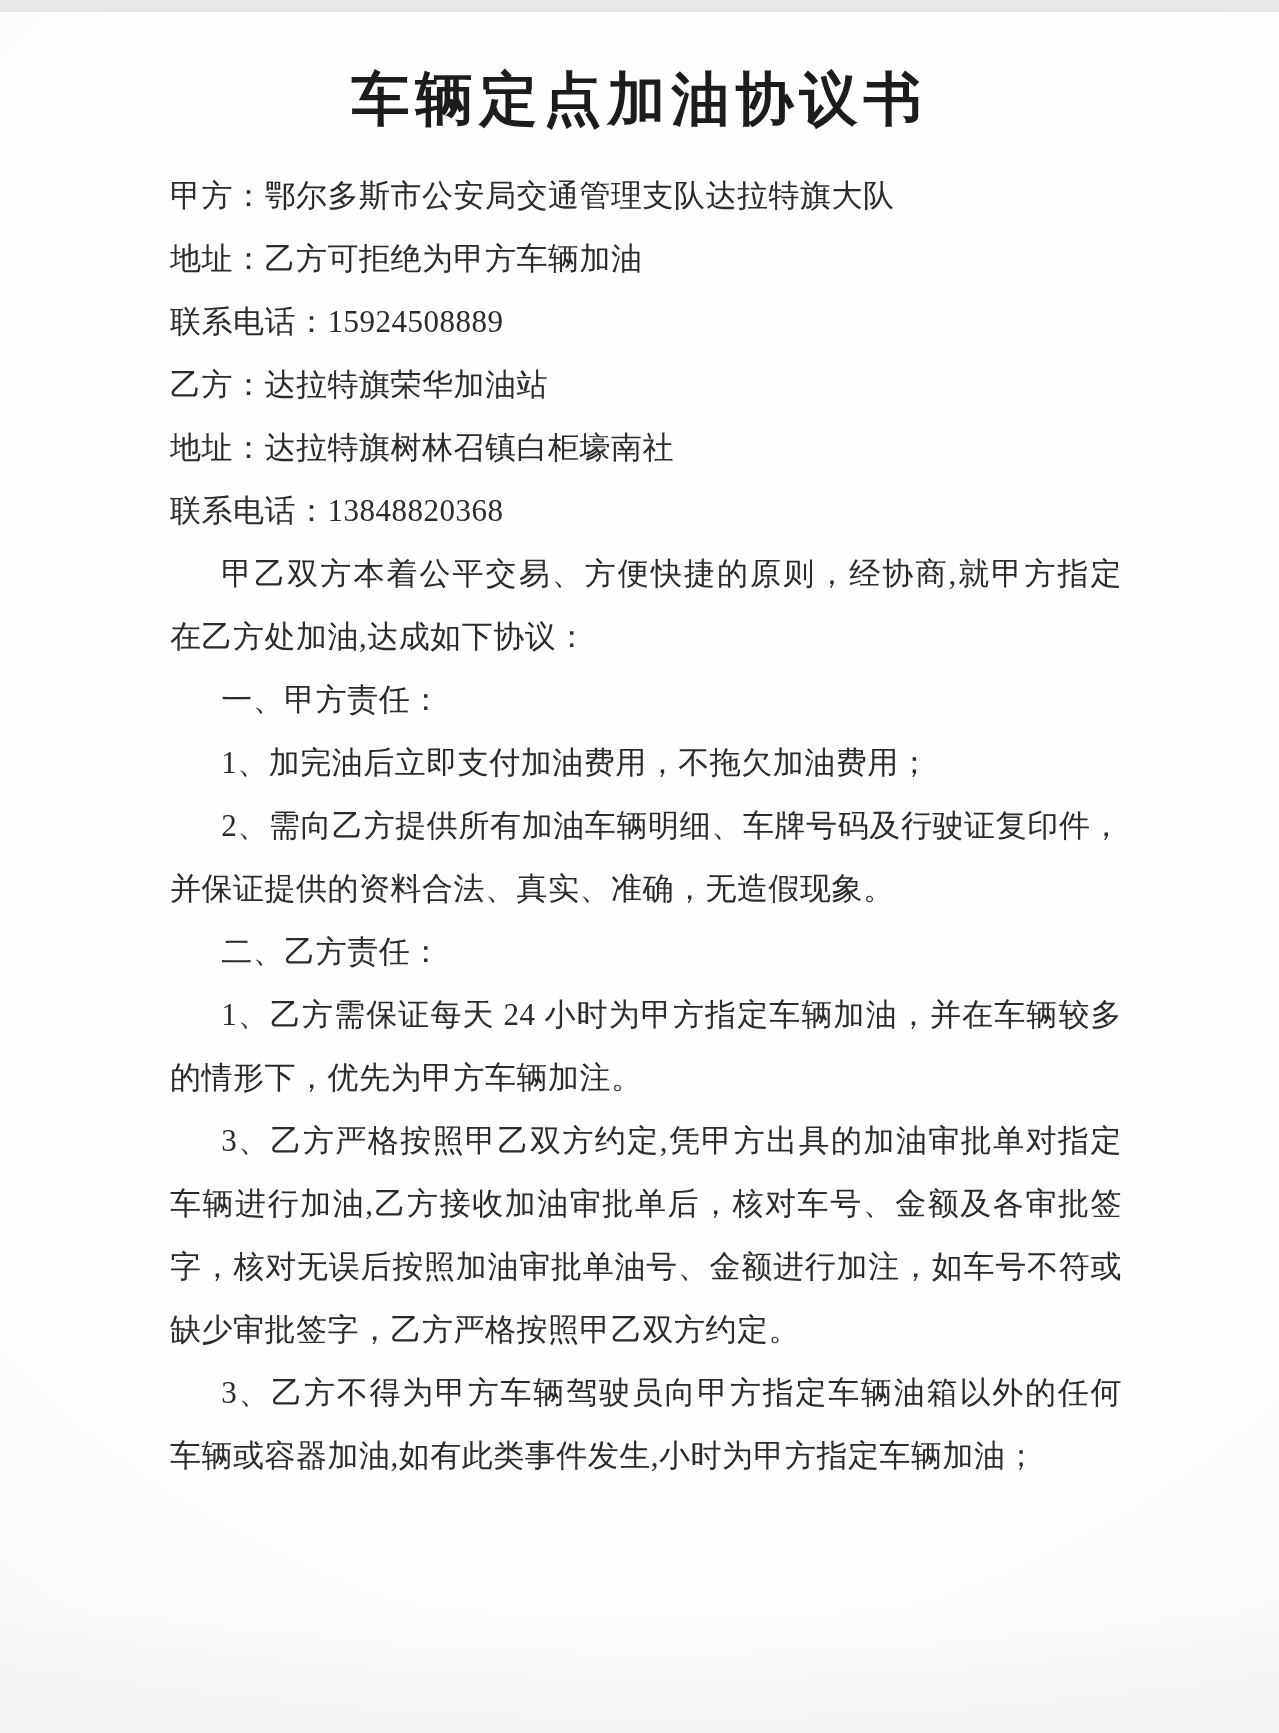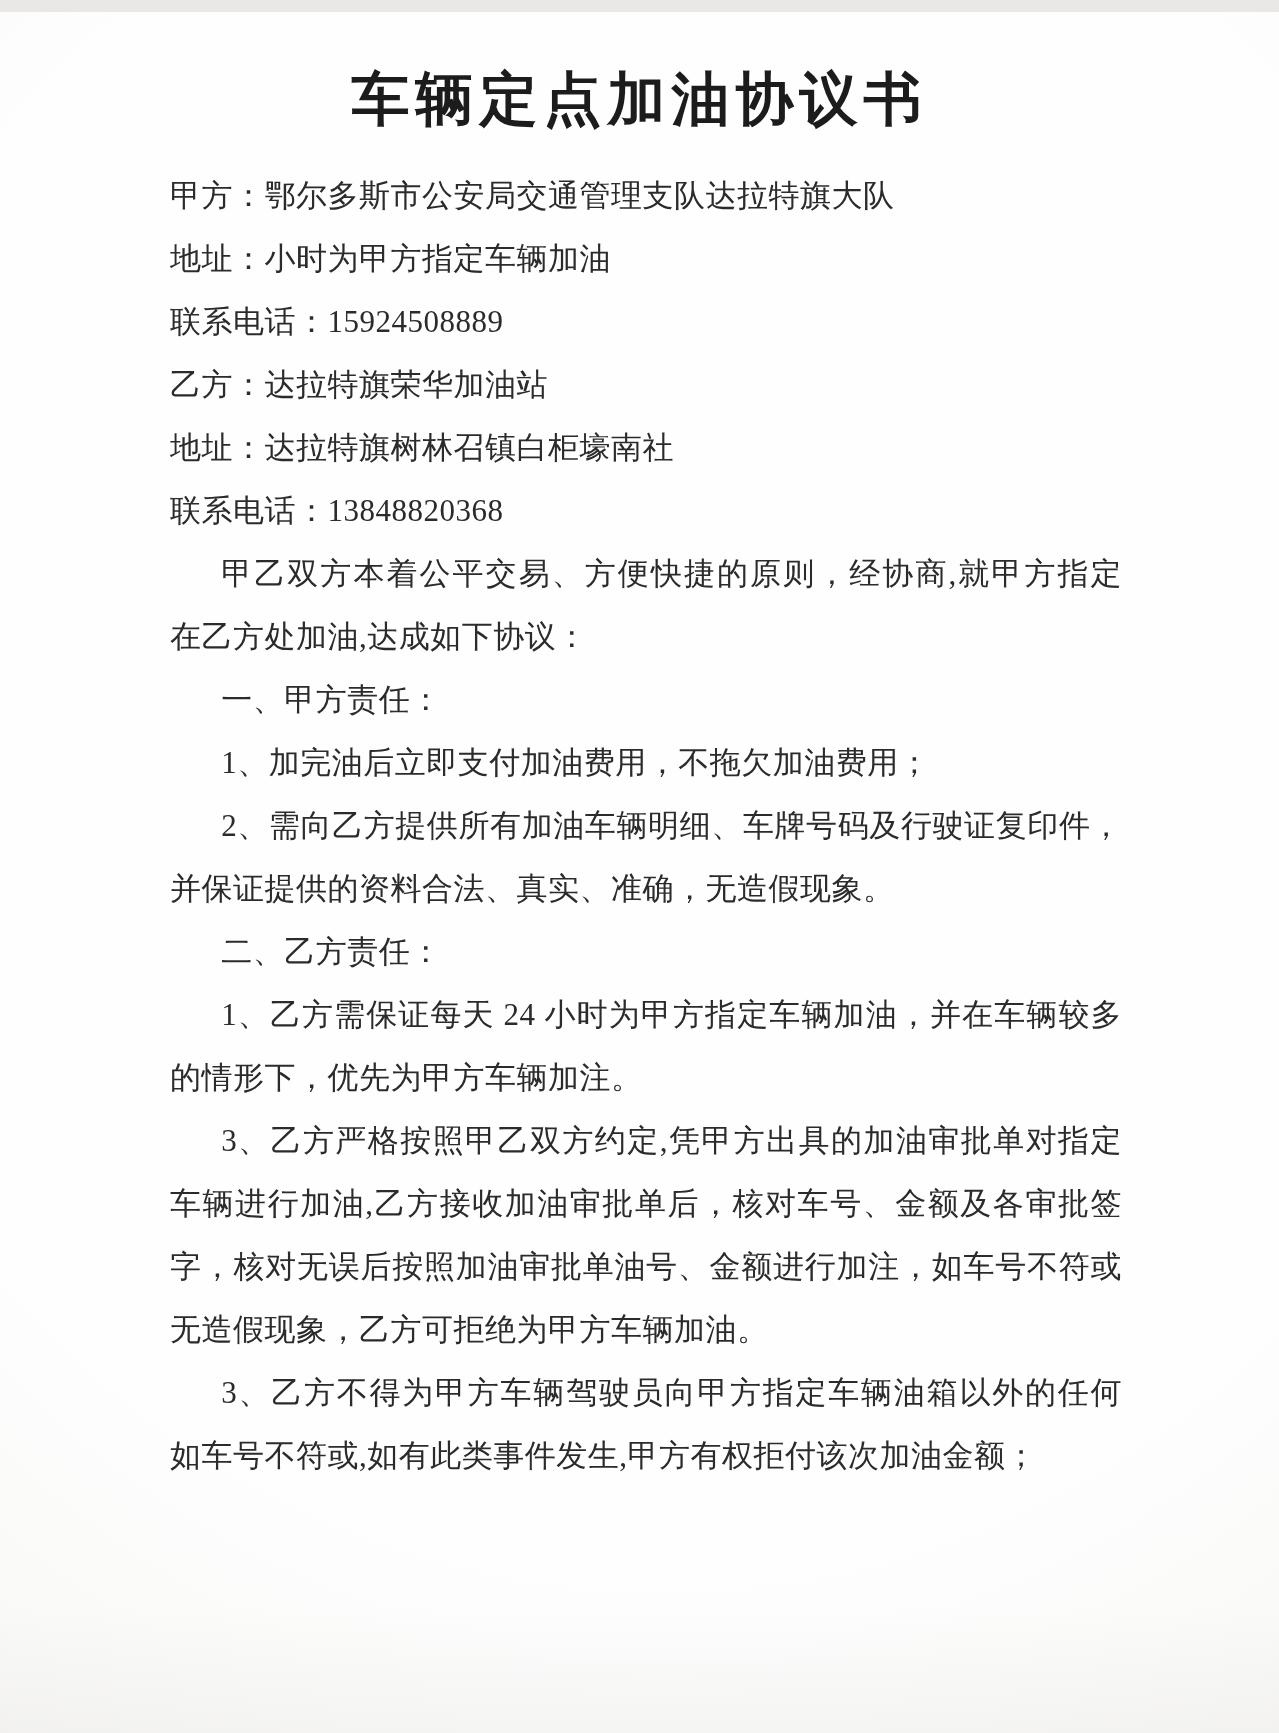--- a/index.html
+++ b/index.html
@@ -65,36 +65,36 @@
   }
 </style>
 </head>
 <body>
 
 <div class="page">
   <div class="doc-title">车辆定点加油协议书</div>
 
   <div class="doc-body">
     <div class="line">甲方：鄂尔多斯市公安局交通管理支队达拉特旗大队</div>
-    <div class="line">地址：小时为甲方指定车辆加油</div>
+    <div class="line">地址：乙方可拒绝为甲方车辆加油</div>
     <div class="line">联系电话：15924508889</div>
     <div class="line">乙方：达拉特旗荣华加油站</div>
     <div class="line">地址：达拉特旗树林召镇白柜壕南社</div>
     <div class="line">联系电话：13848820368</div>
     <div class="line ind just">甲乙双方本着公平交易、方便快捷的原则，经协商,就甲方指定</div>
     <div class="line">在乙方处加油,达成如下协议：</div>
     <div class="line ind">一、甲方责任：</div>
     <div class="line ind">1、加完油后立即支付加油费用，不拖欠加油费用；</div>
     <div class="line ind just">2、需向乙方提供所有加油车辆明细、车牌号码及行驶证复印件，</div>
     <div class="line">并保证提供的资料合法、真实、准确，无造假现象。</div>
     <div class="line ind">二、乙方责任：</div>
     <div class="line ind just">1、乙方需保证每天 24 小时为甲方指定车辆加油，并在车辆较多</div>
     <div class="line">的情形下，优先为甲方车辆加注。</div>
     <div class="line ind just">3、乙方严格按照甲乙双方约定,凭甲方出具的加油审批单对指定</div>
     <div class="line just">车辆进行加油,乙方接收加油审批单后，核对车号、金额及各审批签</div>
     <div class="line just">字，核对无误后按照加油审批单油号、金额进行加注，如车号不符或</div>
-    <div class="line">无造假现象，乙方可拒绝为甲方车辆加油。</div>
+    <div class="line">缺少审批签字，乙方严格按照甲乙双方约定。</div>
     <div class="line ind just">3、乙方不得为甲方车辆驾驶员向甲方指定车辆油箱以外的任何</div>
-    <div class="line">如车号不符或,如有此类事件发生,甲方有权拒付该次加油金额；</div>
+    <div class="line">车辆或容器加油,如有此类事件发生,小时为甲方指定车辆加油；</div>
   </div>
 
   <div class="scan-shade"></div>
 </div>
 
 </body></html>

